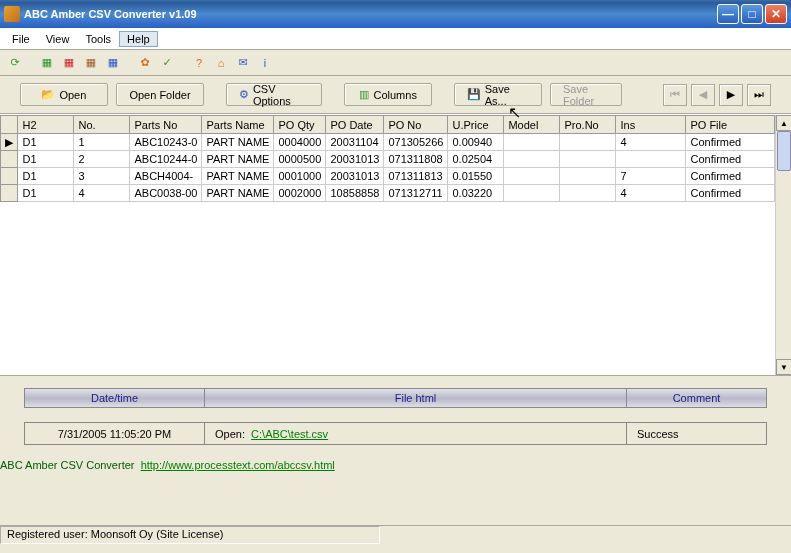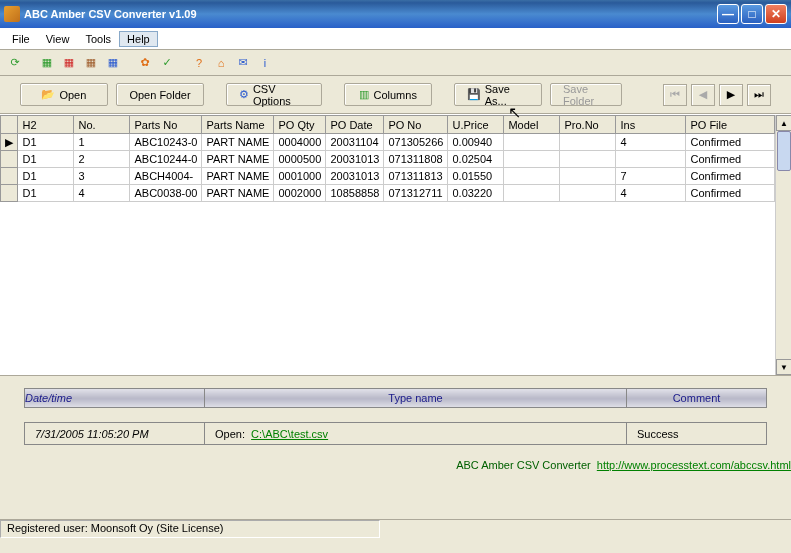--- a/index.html
+++ b/index.html
@@ -36,29 +36,29 @@
 .vscroll { width: 16px; background: #ece9d8; border-left: 1px solid #ccc; position: relative; }
 .vscroll .thumb { position: absolute; top: 16px; left: 1px; width: 14px; height: 40px; background: #c8d8f0; border: 1px solid #88a; border-radius: 2px; }
 .vscroll .arrow-up, .vscroll .arrow-down { position: absolute; left: 0; width: 16px; height: 16px; background: #ece9d8; border: 1px solid #999; display: flex; align-items: center; justify-content: center; font-size: 8px; }
 .vscroll .arrow-up { top: 0; }
 .vscroll .arrow-down { bottom: 0; }
 
 .log-area { padding: 12px 24px 4px; }
 .log-table { width: 100%; border-collapse: collapse; border: 1px solid #888; }
 .log-table th { background: linear-gradient(to bottom,#e0e0e8,#b8b8c8,#e0e0e8); border: 1px solid #888; height: 19px; color: #1a1a8a; font-weight: normal; }
 .log-table td { border: 1px solid #888; height: 22px; padding: 0 10px; }
-.log-datetime { text-align: left; width: 180px; font-style: italic; }
+.log-datetime { text-align: center; width: 180px; }
 .log-filename { }
 .log-comment { width: 140px; }
 .log-link { color: #008000; text-decoration: underline; }
 
-.footer-link { text-align: right; padding: 10px 0 4px; color: #006000; }
+.footer-link { text-align: left; padding: 10px 0 4px; color: #006000; }
 .footer-link a { color: #008000; text-decoration: underline; }
 
-.statusbar { position: absolute; bottom: 0; left: 0; right: 0; height: 34px; border-top: 1px solid #aca899; display: flex; background: #ece9d8; }
+.statusbar { position: absolute; bottom: 0; left: 0; right: 0; height: 28px; border-top: 1px solid #aca899; display: flex; background: #ece9d8; }
 .statusbar .panel { border: 1px inset #fff; height: 18px; padding: 1px 6px; }
 .statusbar .p1 { width: 380px; }
 .statusbar .p2 { flex: 1; }
 
 .cursor { position: absolute; left: 508px; top: 103px; pointer-events: none; font-size: 16px; }
 
 
 .ic-green{color:#2a9a2a}.ic-blue{color:#2a5ad0}.ic-red{color:#d02a2a}.ic-orange{color:#e07018}.ic-brown{color:#a06030}
 </style>
 </head>
@@ -225,21 +225,21 @@
     <div class="thumb"></div>
     <div class="arrow-down">▼</div>
   </div>
 </div>
 
 <div class="log-area">
   <table class="log-table">
     <thead>
       <tr>
         <th class="log-datetime">Date/time</th>
-        <th class="log-filename">Type name</th>
+        <th class="log-filename">File html</th>
         <th class="log-comment">Comment</th>
       </tr>
     </thead>
   </table>
   <div style="height:14px"></div>
   <table class="log-table">
     <tbody>
         <tr>
       <td class="log-datetime">7/31/2005 11:05:20 PM</td>
       <td class="log-filename">

